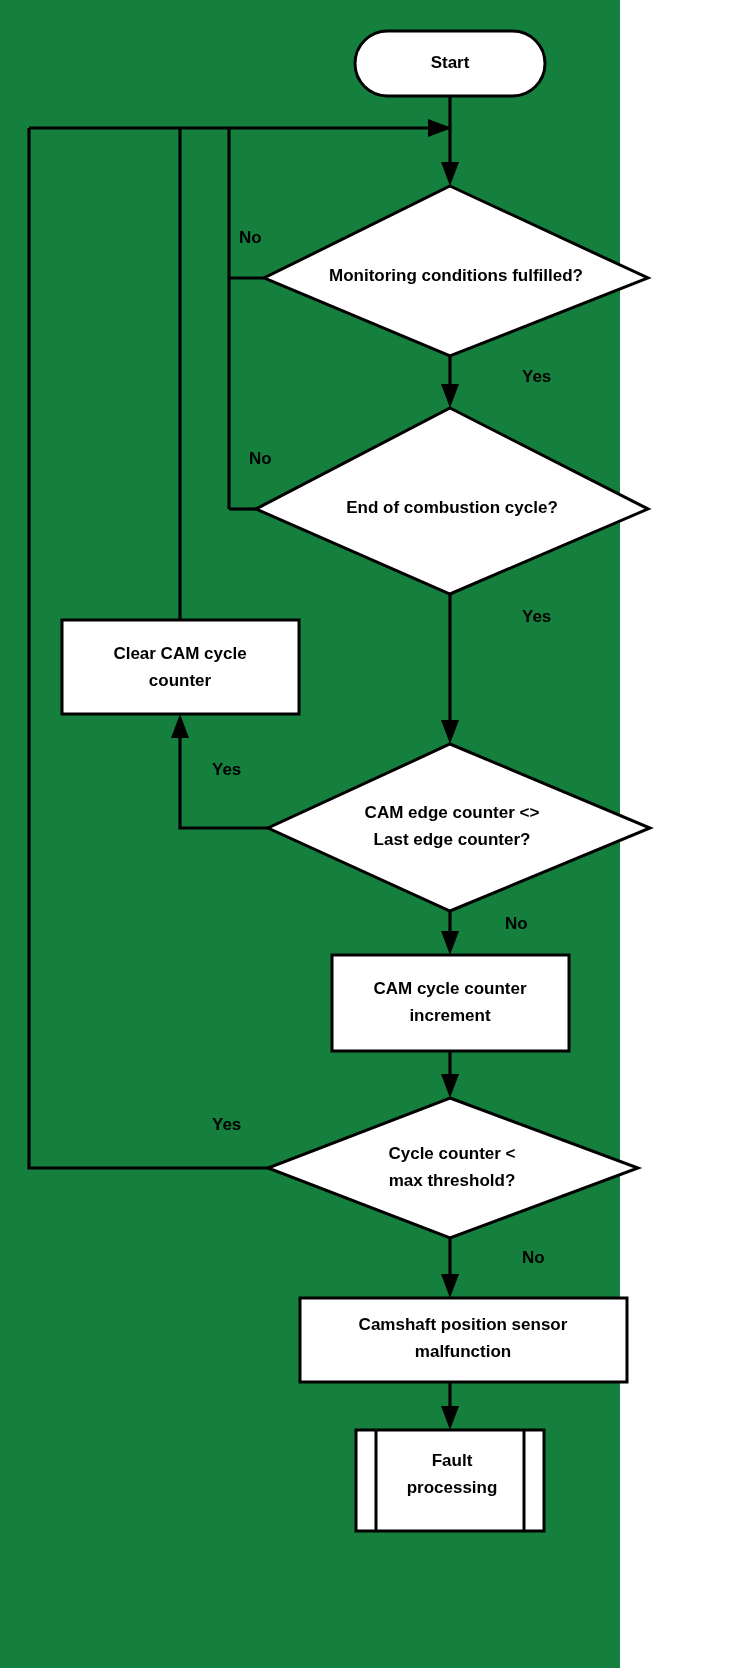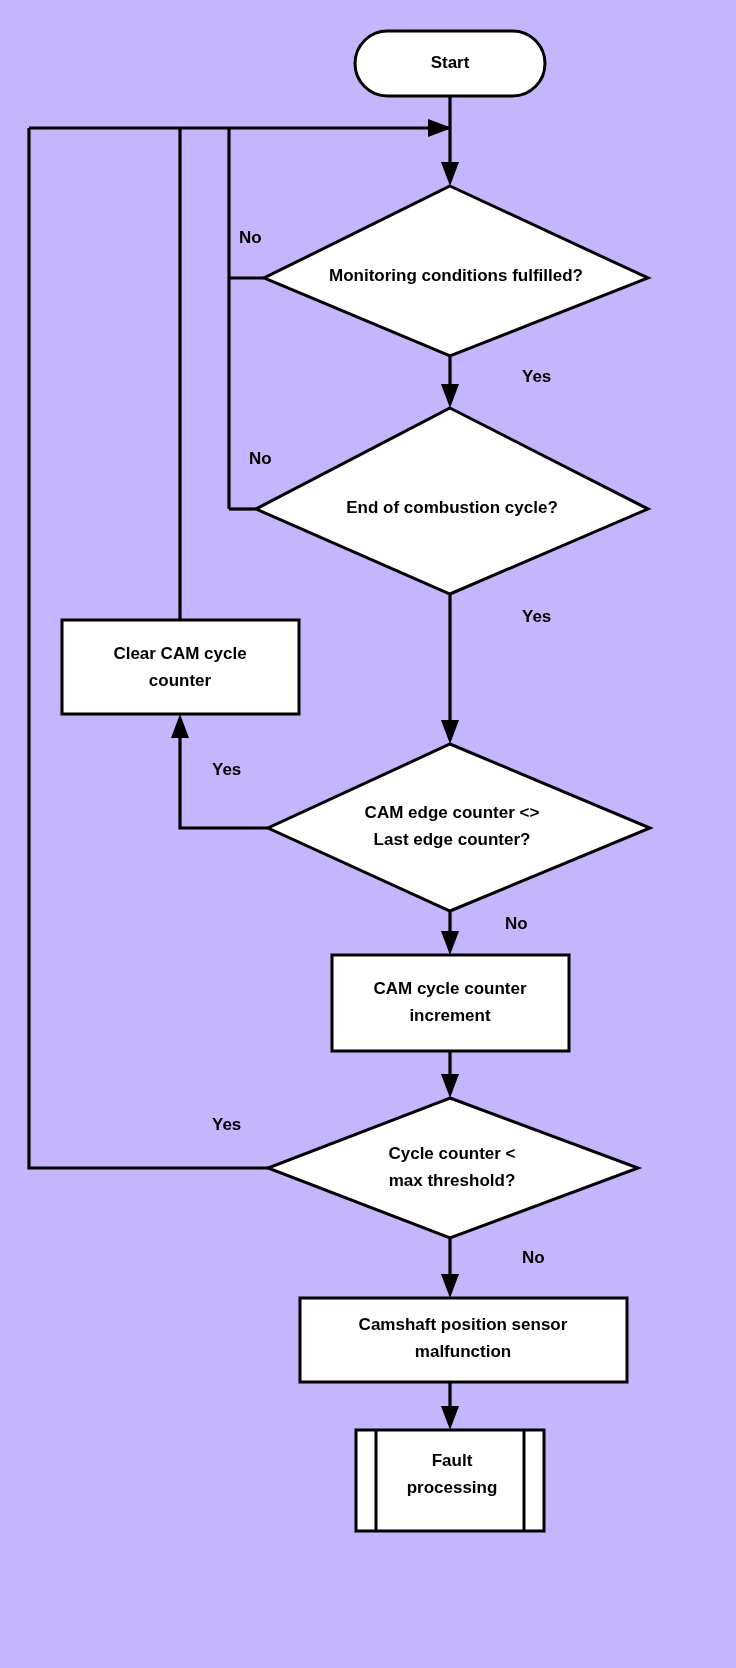--- a/index.html
+++ b/index.html
@@ -8,23 +8,23 @@
     background: #ffffff;
   }
   body {
     width: 736px;
     height: 1668px;
     font-family: "Liberation Sans", sans-serif;
     overflow: hidden;
   }
   #flowchart-root {
     position: relative;
-    width: 736px;
+    width: 620px;
     height: 1668px;
-    background: #c4b5fd;
+    background: #15803d;
   }
   svg#flow-svg {
     position: absolute;
     top: 0;
     left: 0;
     width: 736px;
     height: 1668px;
     display: block;
   }
   .shape-outline {

